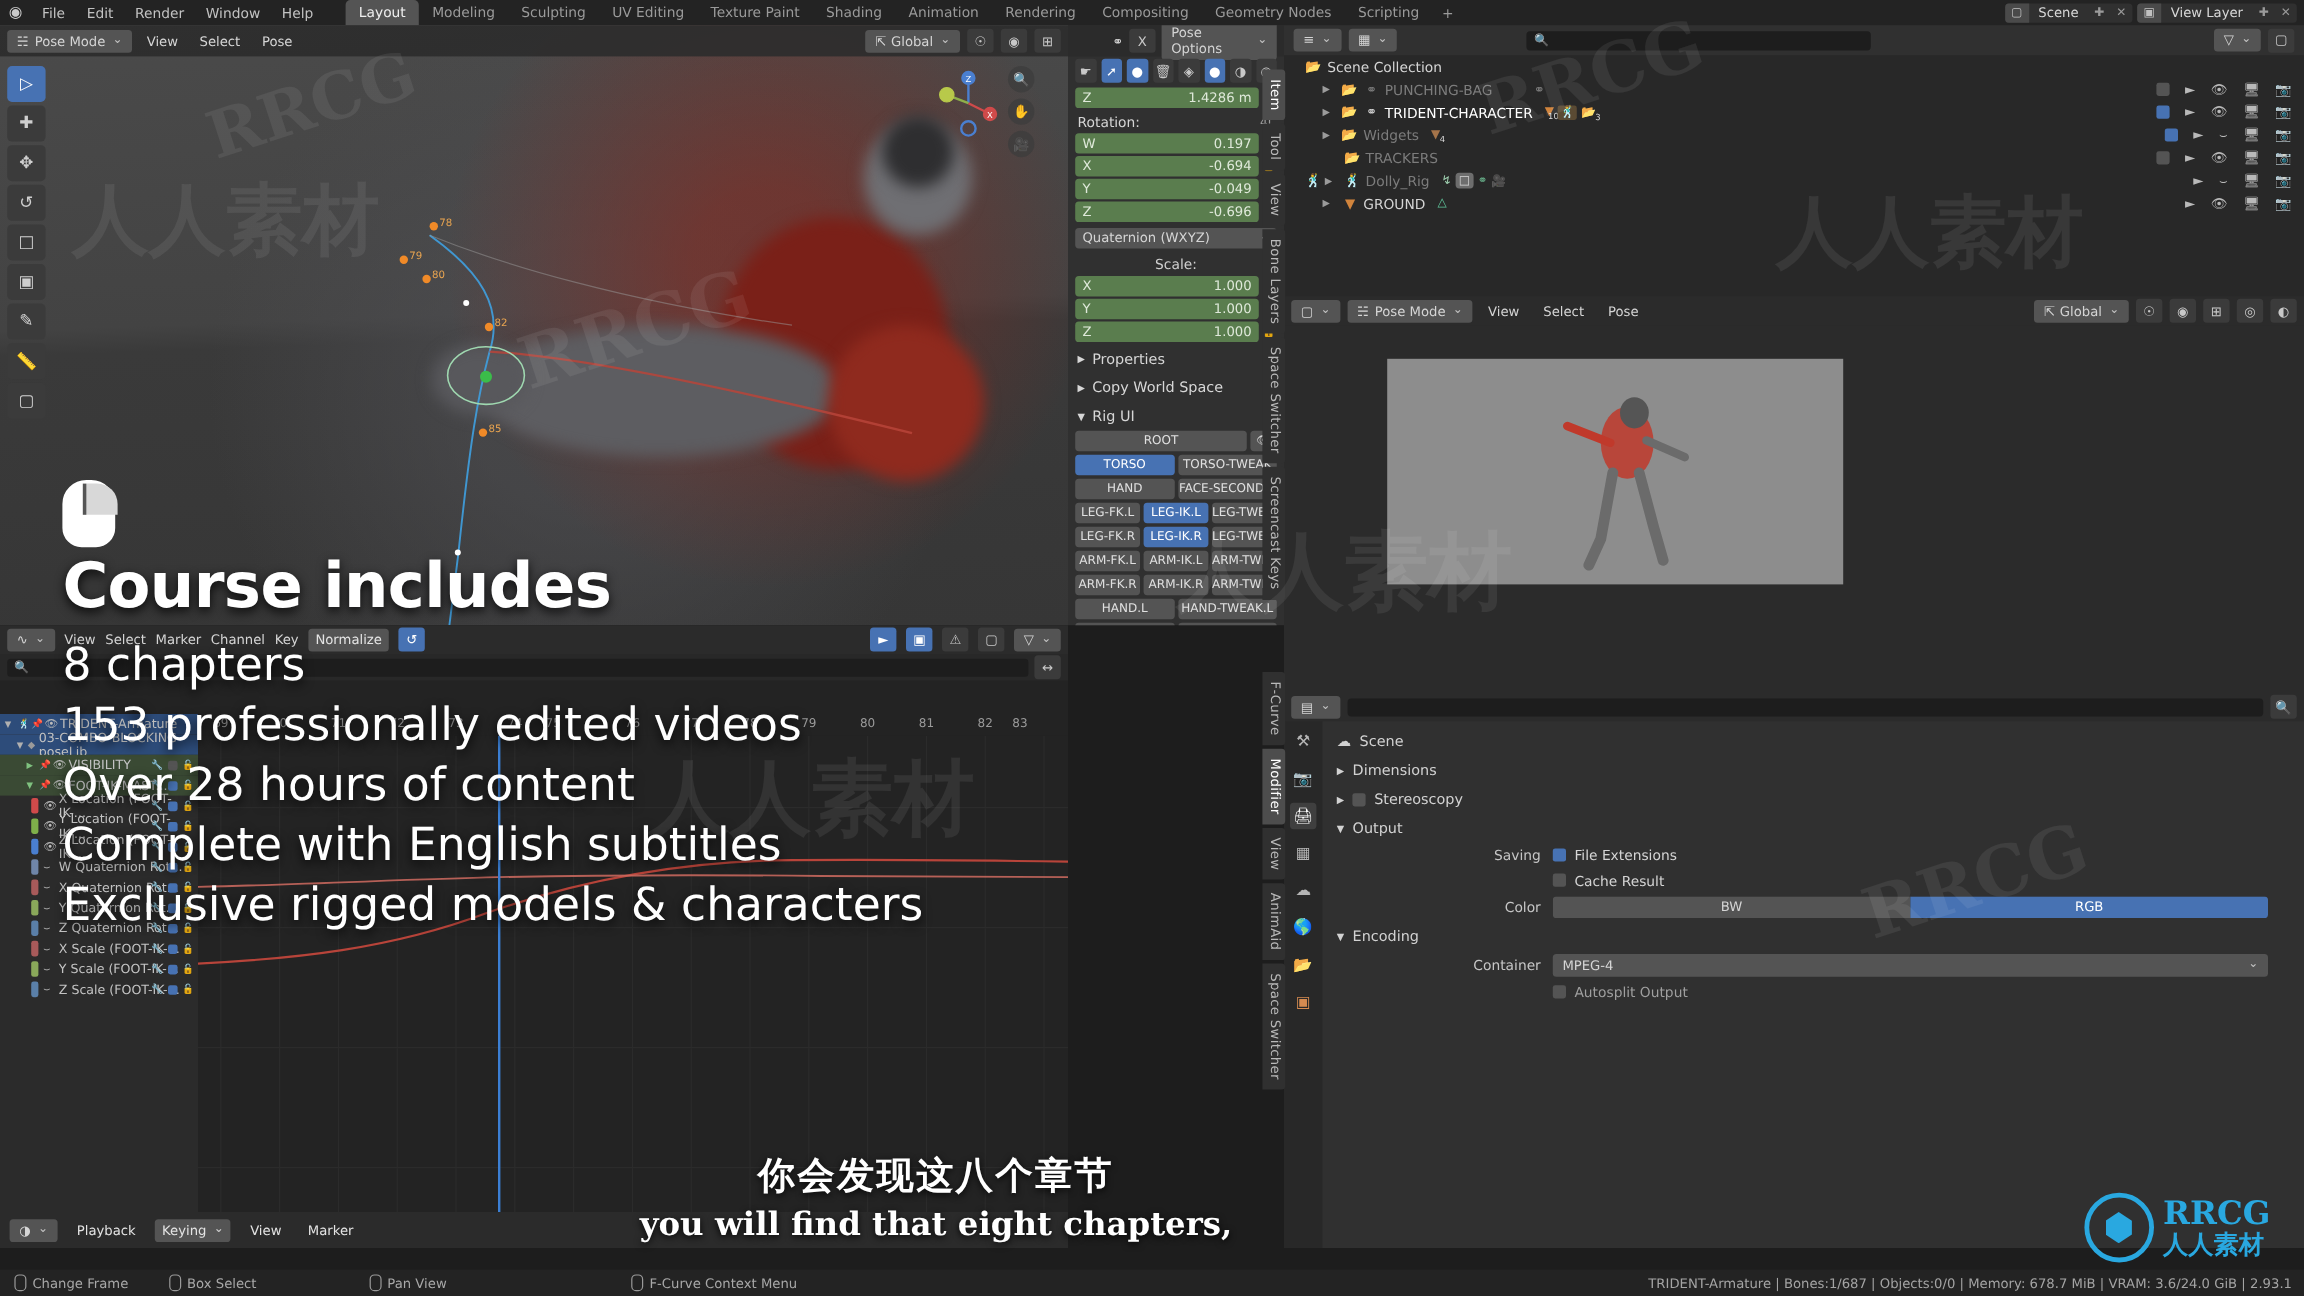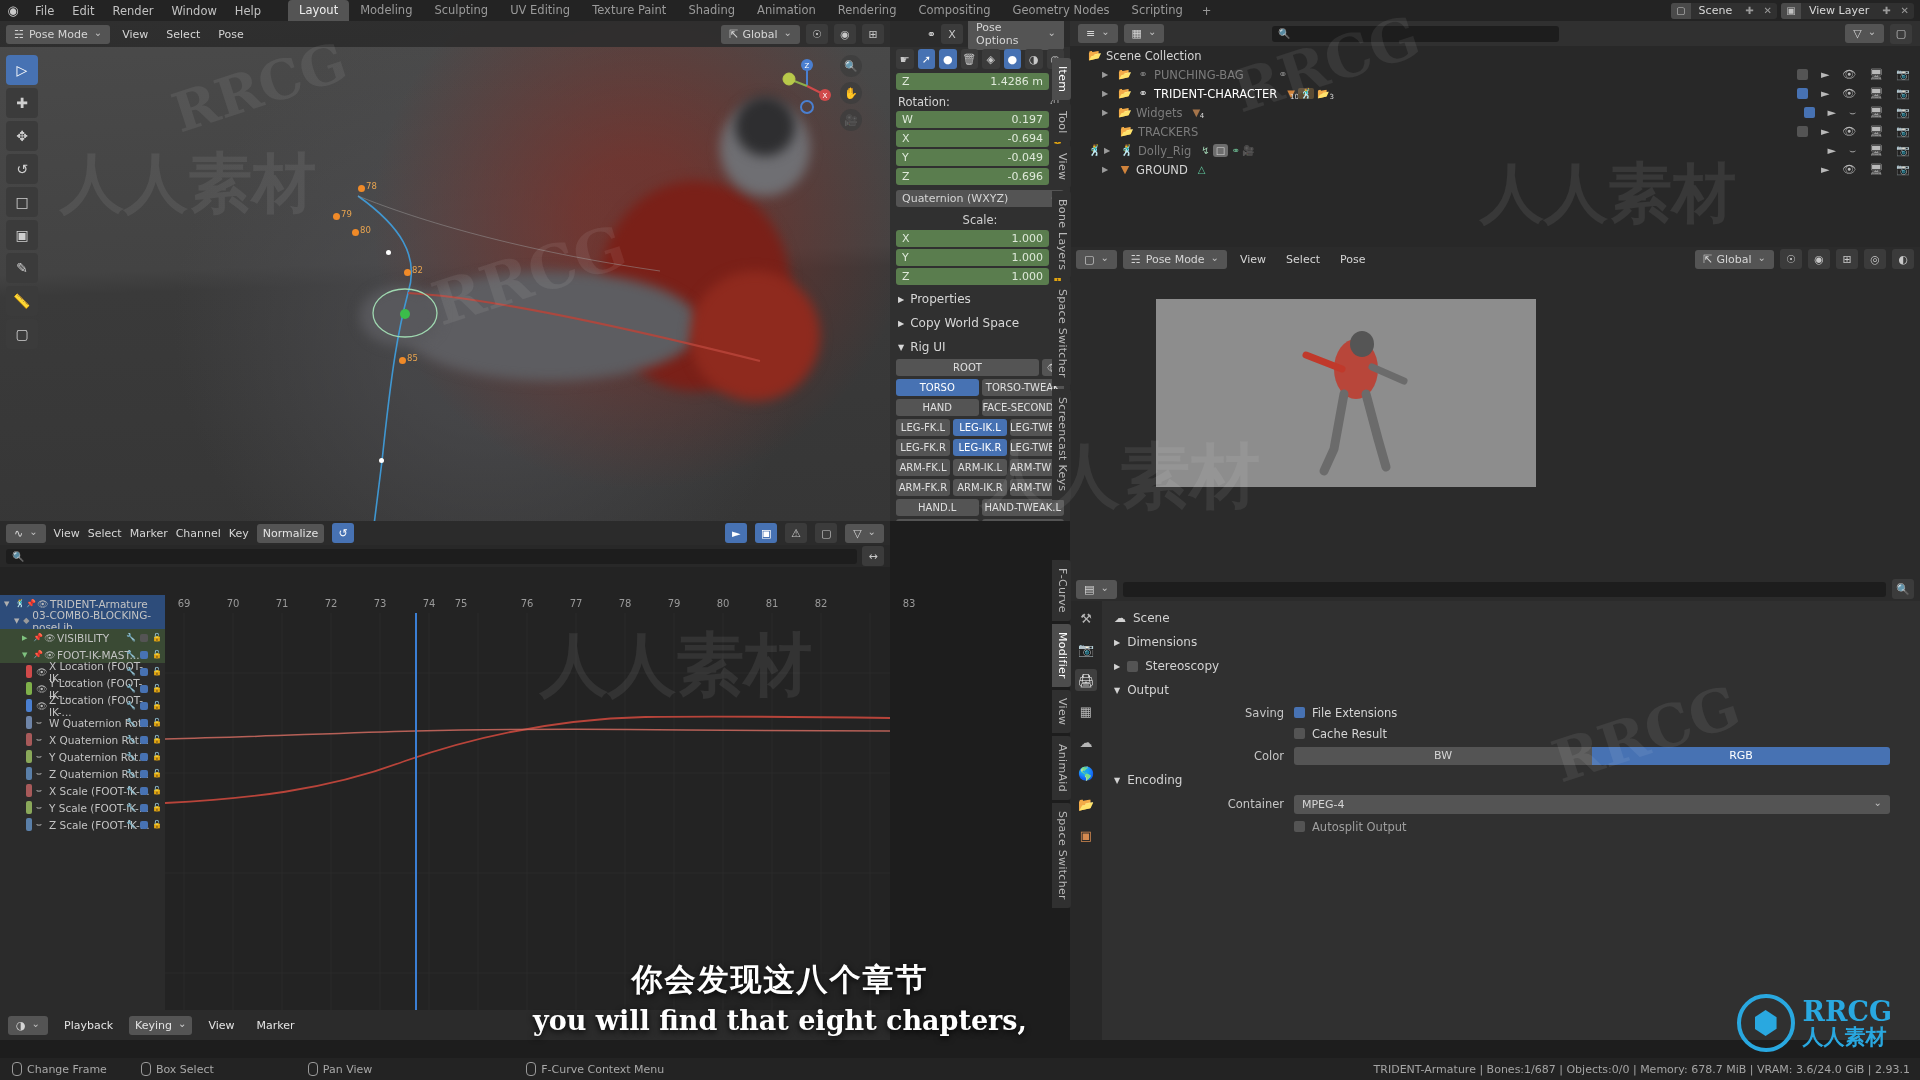--- a/index.html
+++ b/index.html
@@ -905,21 +905,21 @@
       <span style="left:215px">73</span>
       <span style="left:264px">74</span>
       <span style="left:296px">75</span>
       <span style="left:362px">76</span>
       <span style="left:411px">77</span>
       <span style="left:460px">78</span>
       <span style="left:509px">79</span>
       <span style="left:558px">80</span>
       <span style="left:607px">81</span>
       <span style="left:656px">82</span>
-      <span style="left:744px">83</span>
+      <span style="left:685px">83</span>
     </div>
 
     <div id="gcanvas">
       <svg width="725" height="397">
         <g stroke="#2b2b2b" stroke-width="1">
           <line x1="19" y1="0" x2="19" y2="397"></line>
             <line x1="68" y1="0" x2="68" y2="397"></line>
           <line x1="117" y1="0" x2="117" y2="397"></line>
             <line x1="166" y1="0" x2="166" y2="397"></line>
           <line x1="215" y1="0" x2="215" y2="397"></line>
@@ -980,20 +980,31 @@
 
   <div class="wm" style="left:170px;top:55px;font-size:54px;transform:rotate(-18deg);">RRCG</div>
   <div class="wm" style="left:430px;top:240px;font-size:60px;transform:rotate(-18deg);">RRCG</div>
   <div class="wm" style="left:1230px;top:30px;font-size:58px;transform:rotate(-18deg);">RRCG</div>
   <div class="wm" style="left:1550px;top:700px;font-size:58px;transform:rotate(-18deg);">RRCG</div>
   <div class="wm" style="left:60px;top:140px;font-size:64px;">人人素材</div>
   <div class="wm" style="left:980px;top:430px;font-size:70px;">人人素材</div>
   <div class="wm" style="left:1480px;top:150px;font-size:64px;">人人素材</div>
   <div class="wm" style="left:540px;top:620px;font-size:68px;">人人素材</div>
 
+  <div id="promo">
+    <div class="mouseico"></div>
+    <h1>Course includes</h1>
+    <ul>
+      <li>8 chapters</li>
+      <li>153 professionally edited videos</li>
+      <li>Over 28 hours of content</li>
+      <li>Complete with English subtitles</li>
+      <li>Exclusive rigged models &amp; characters</li>
+    </ul>
+  </div>
 
   <div id="subs" style="left:0;width:1560px">
     <div class="zh">你会发现这八个章节</div>
     <div class="en">you will find that eight chapters,</div>
   </div>
 
   <div id="logo">
     <div class="circ">
         <i></i>
       </div>

